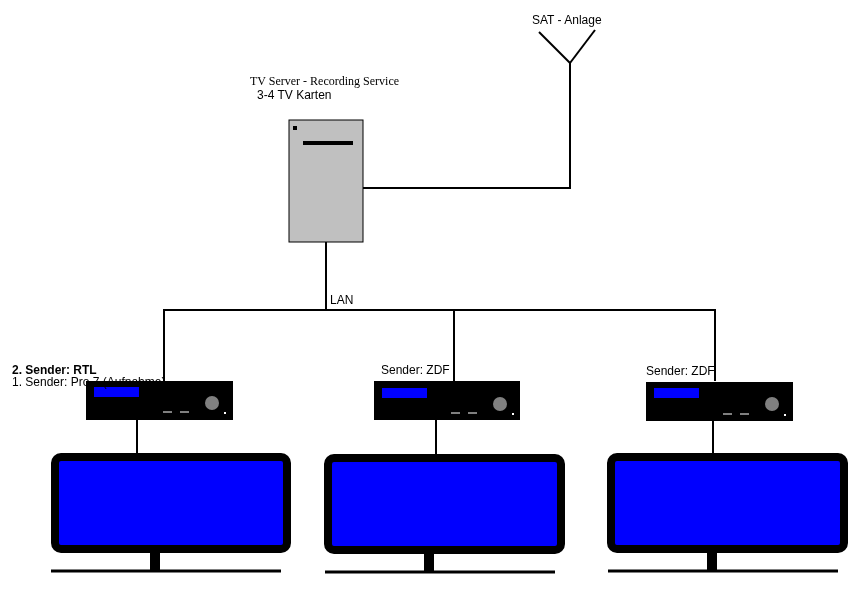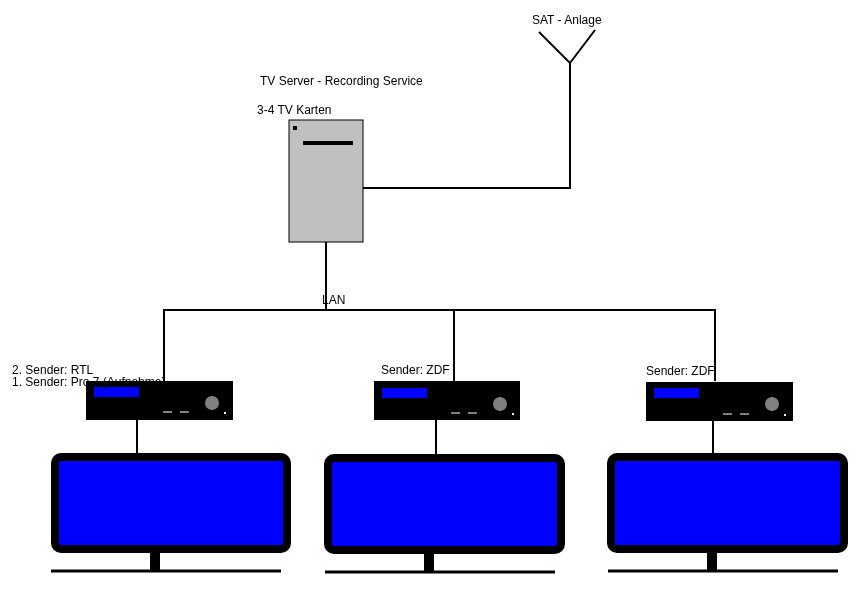--- a/index.html
+++ b/index.html
@@ -77,20 +77,20 @@
     <line x1="325" y1="572" x2="555" y2="572" stroke="#000" stroke-width="3"></line>
   </g>
   <g>
     <rect x="611" y="457" width="233" height="92" rx="6" fill="#0000ff" stroke="#000" stroke-width="8"></rect>
     <rect x="707" y="552" width="10" height="18" fill="#000"></rect>
     <line x1="608" y1="571" x2="838" y2="571" stroke="#000" stroke-width="3"></line>
   </g>
 </svg>
 
 <div class="lbl" style="left:532px; top:14px;">SAT - Anlage</div>
-<div class="lbl" style="left:260px; top:75px;">TV Server - Recording Service</div>
-<div class="lbl" style="left:257px; top:104px;">3-4 TV Karten</div>
-<div class="lbl" style="left:322px; top:294px;">LAN</div>
+<div class="lbl" style="left:250px; top:75px;font-family:Liberation Serif, serif;">TV Server - Recording Service</div>
+<div class="lbl" style="left:257px; top:89px;">3-4 TV Karten</div>
+<div class="lbl" style="left:330px; top:294px;">LAN</div>
 
 <div class="lbl" style="left:12px; top:350px;margin-top:26px;">1. Sender: Pro 7 (Aufnahme)</div>
-<div class="lbl" style="left:12px; top:364px;">2. Sender: RTL</div>
+<div class="lbl" style="left:12px; top:364px;font-weight:bold;">2. Sender: RTL</div>
 <div class="lbl" style="left:381px; top:364px;">Sender: ZDF</div>
 <div class="lbl" style="left:646px; top:365px;">Sender: ZDF</div>
 
 </body></html>

